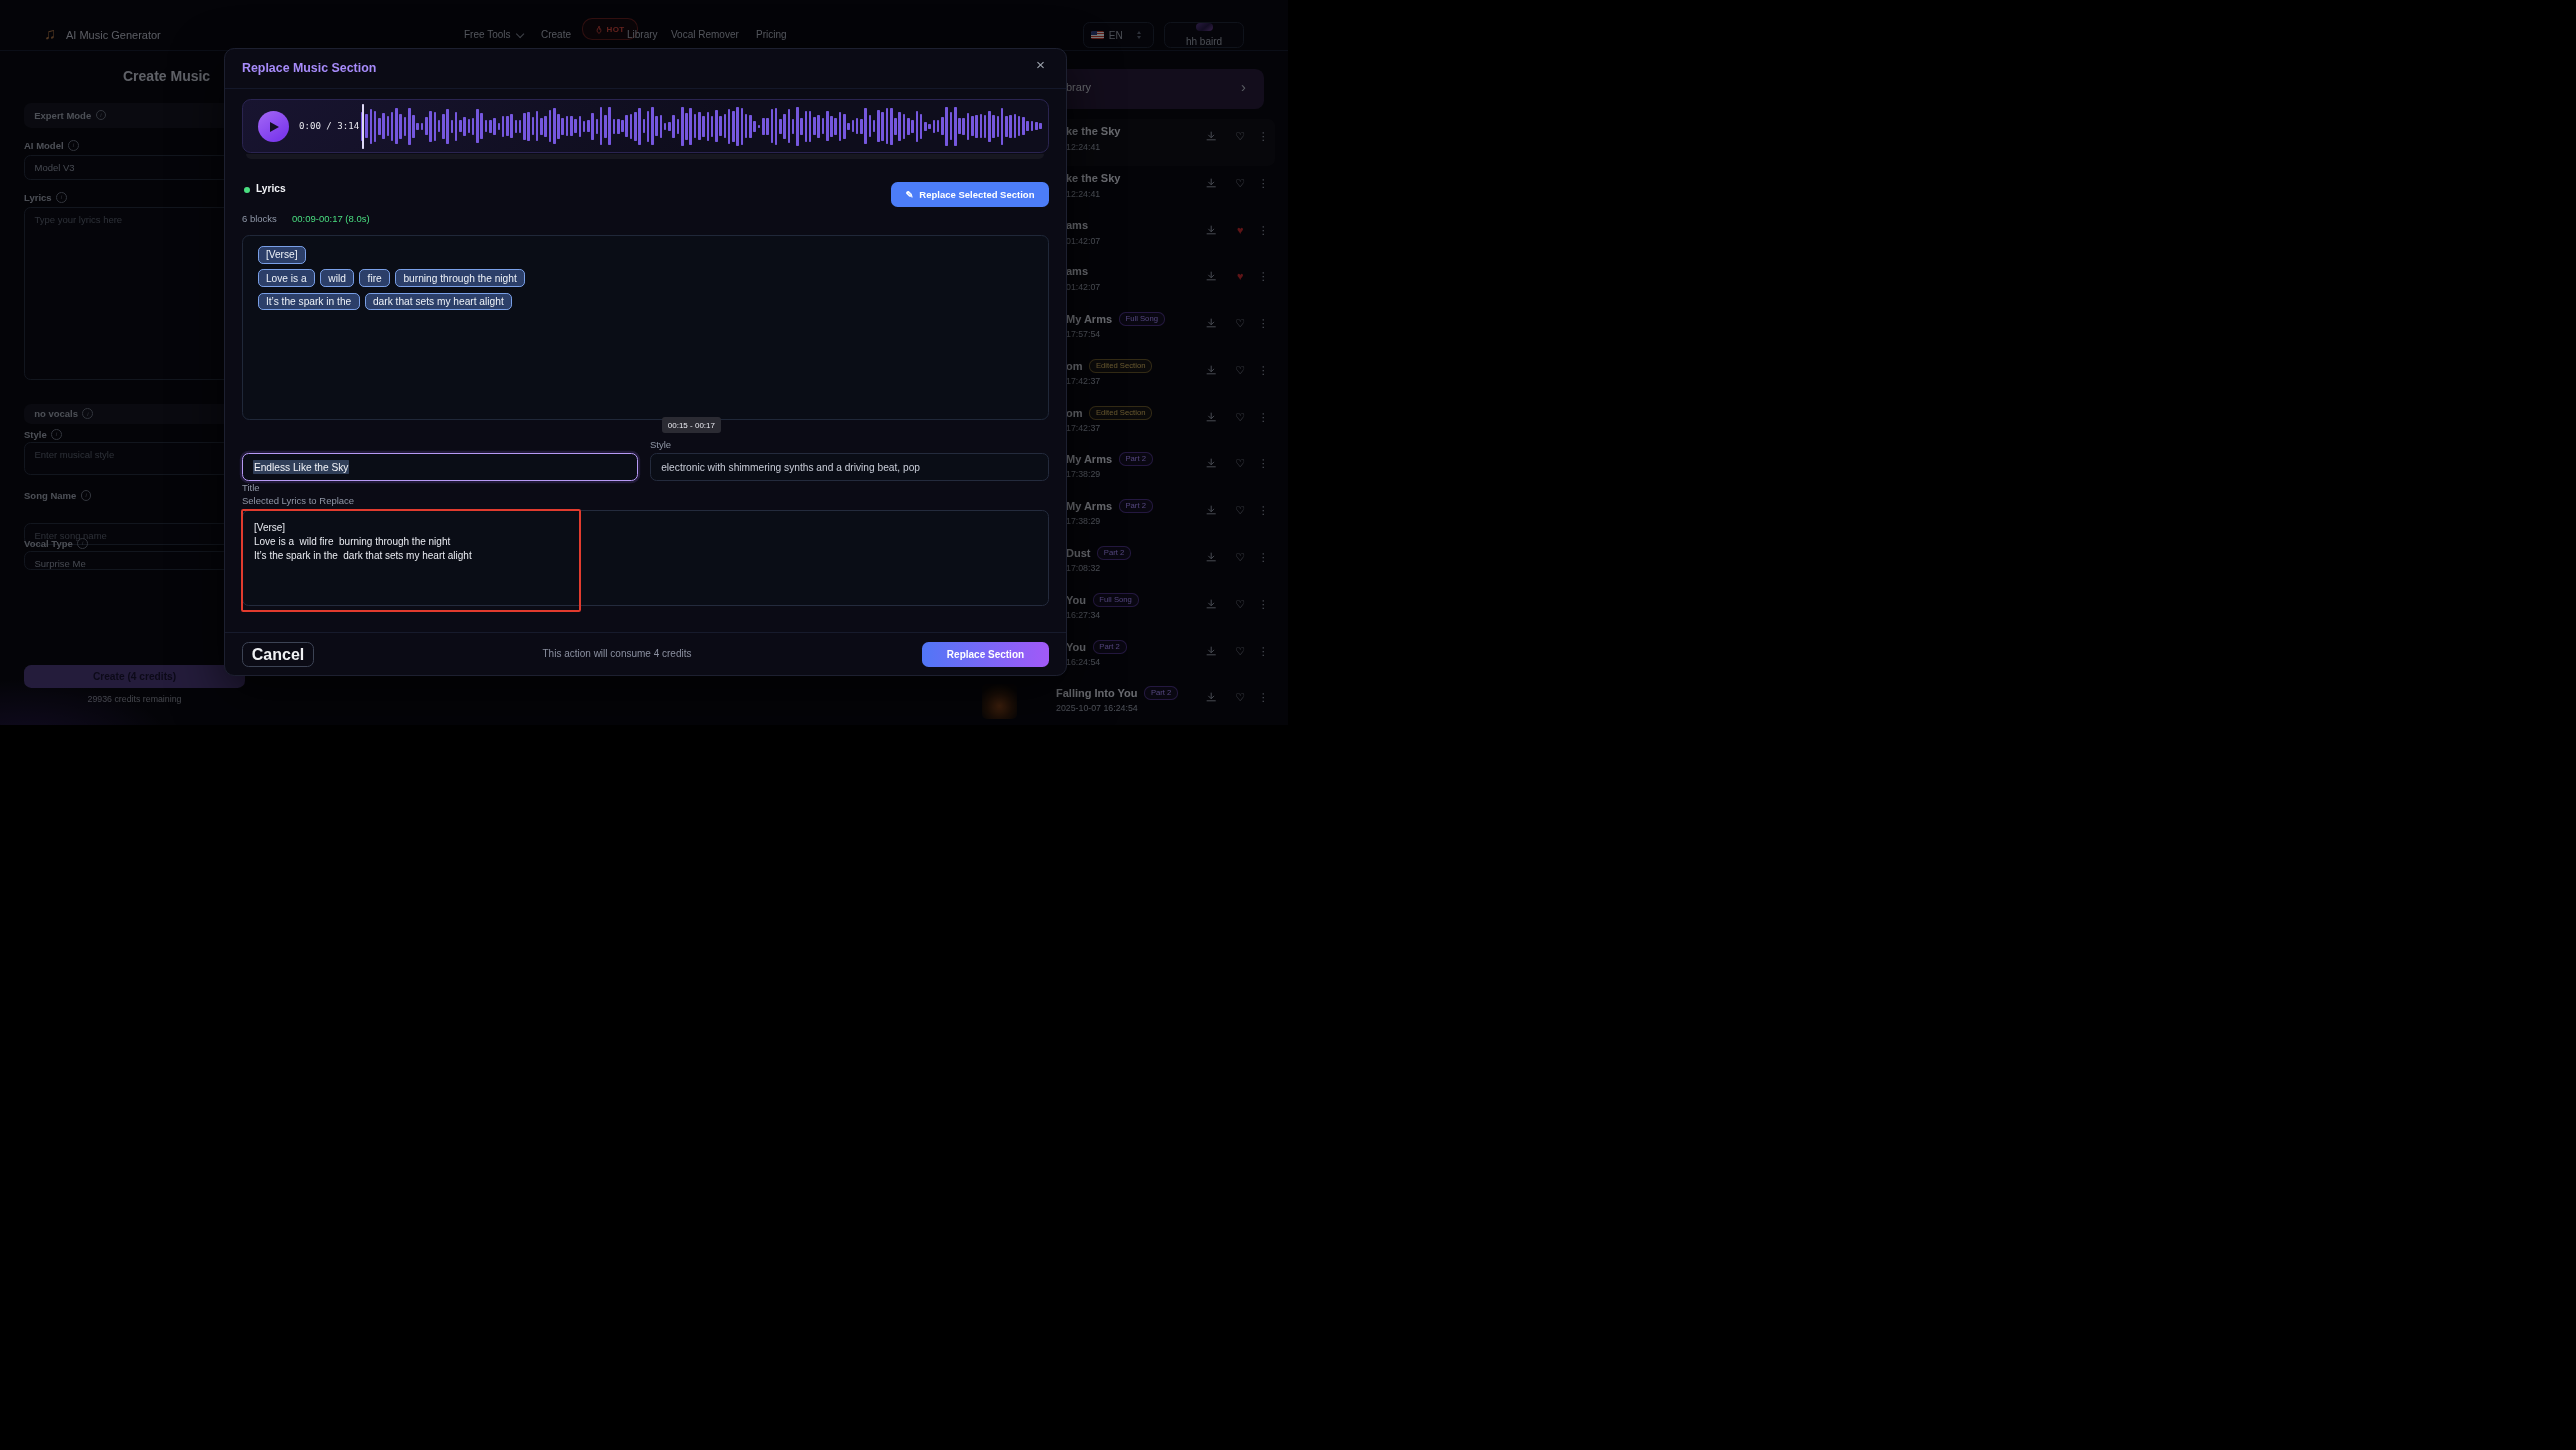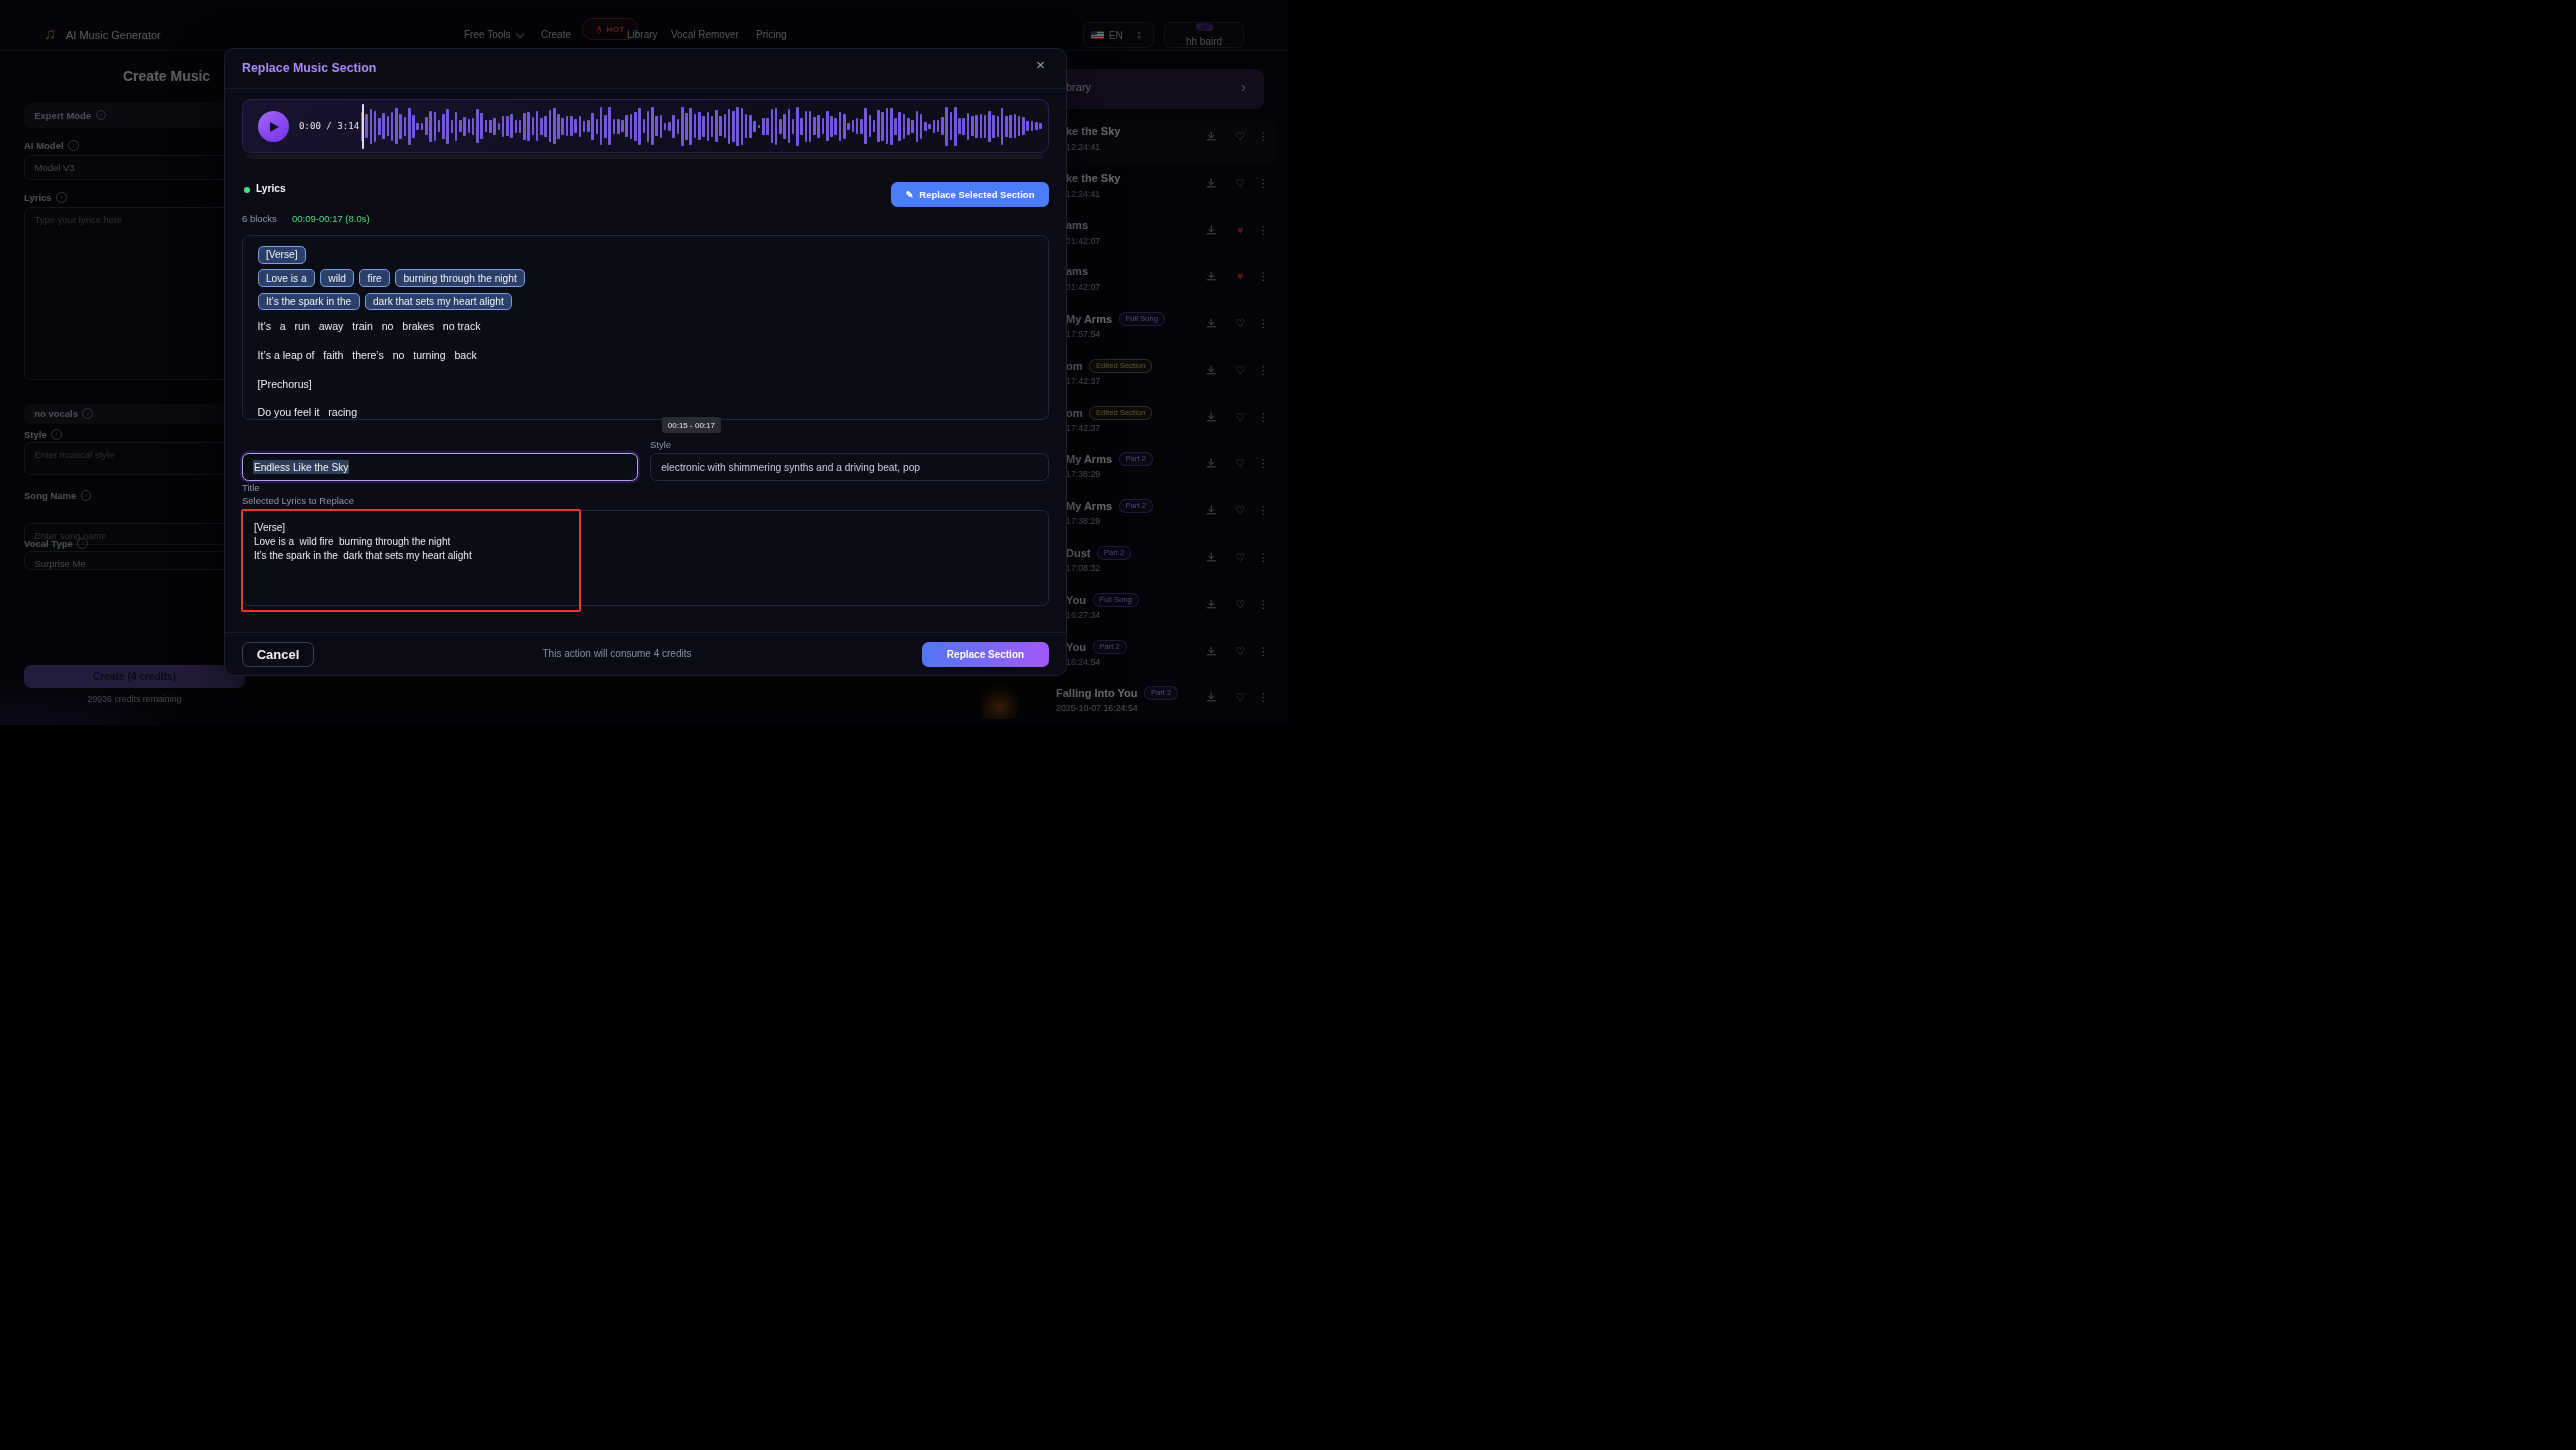--- a/index.html
+++ b/index.html
@@ -95,21 +95,21 @@
   .input.title-input{left:17px;width:396px;border:1.1px solid #b79af5;box-shadow:0 0 0 2.2px rgba(150,105,245,.16);color:#f3f4f8;}
   .input.style-input{left:425px;width:399px;border:0.7px solid #242b3d;color:#c9cdd8;}
   .sel-text{background:rgba(110,145,200,.38);border-radius:0.7px;padding:1.5px 0.7px;}
   .sel-label{position:absolute;left:17px;top:446px;font-size:9.5px;color:#9097a6;}
   .sel-area{position:absolute;left:17px;top:461px;width:807px;height:96px;background:#0a0d16;border:0.7px solid #242b3d;
             border-radius:6.6px;box-sizing:border-box;padding:9.5px 11px;}
   .sel-line{white-space:pre;font-size:10px;color:#e9ebf1;line-height:14px;}
   .red-rect{position:absolute;left:16px;top:460px;width:336px;height:99px;border:2.2px solid #e23b2e;border-radius:2.2px;z-index:20;pointer-events:none;}
   .f-div{position:absolute;left:0;top:583px;width:100%;height:0.7px;background:#171b2c;}
   .cancel-btn{position:absolute;left:17px;top:593px;width:72px;height:25px;border:0.7px solid #3c4354;border-radius:6.6px;
-              display:flex;align-items:center;justify-content:center;color:#f0f1f4;font-size:13px;font-weight:600;box-sizing:border-box;}
+              display:flex;align-items:center;justify-content:center;color:#f0f1f4;font-size:16px;font-weight:600;box-sizing:border-box;}
   .consume-note{position:absolute;left:246px;top:599px;width:292px;text-align:center;font-size:10px;color:#8b90a0;}
   .submit-btn{position:absolute;left:697px;top:593px;width:127px;height:25px;border-radius:6.6px;
               background:linear-gradient(90deg,#5176f6 0%,#a259f7 100%);display:flex;align-items:center;justify-content:center;
               color:#fff;font-size:10px;font-weight:600;}
   .pencil{font-size:9.5px;}
 </style>
 </head>
 <body>
 
 <div class="page">
@@ -622,26 +622,20 @@
             <span class="chip">Love is a</span>
             <span class="chip">wild</span>
             <span class="chip">fire</span>
             <span class="chip">burning through the night</span>
           </div>
           <div class="chip-row">
             <span class="chip">It’s the spark in the</span>
             <span class="chip">dark that sets my heart alight</span>
           </div>
         </div>
-      <div id="plain-lines">
-          <div class="lyric-line">It’s   a   run   away   train   no   brakes   no track</div>
-          <div class="lyric-line">It’s a leap of   faith   there’s   no   turning   back</div>
-          <div class="lyric-line">[Prechorus]</div>
-          <div class="lyric-line">Do you feel it   racing</div>
-        </div>
     </div>
 
     <div class="f-label" style="left:17px;top:390px;margin-top:43px;">Title</div>
     <div class="f-label" style="left:425px;top:390px;">Style</div>
     <div class="input title-input">
         <span class="sel-text">Endless Like the Sky</span>
       </div>
     <div class="input style-input">electronic with shimmering synths and a driving beat, pop</div>
 
     <div class="sel-label">Selected Lyrics to Replace</div>

